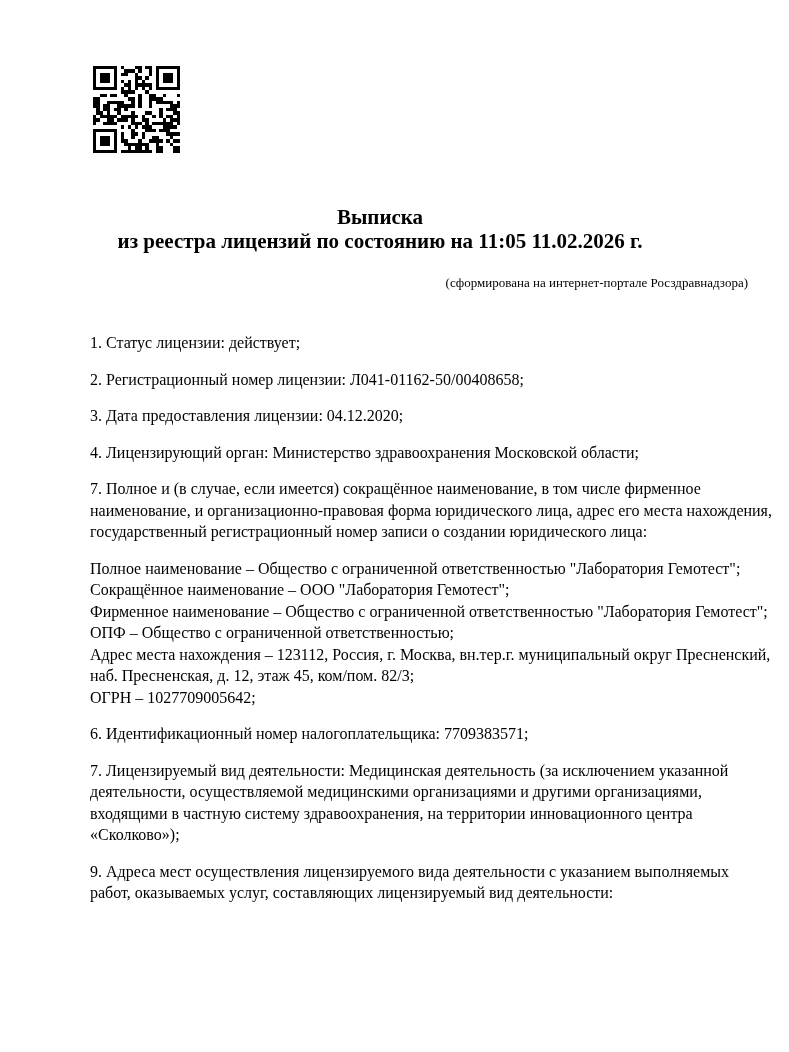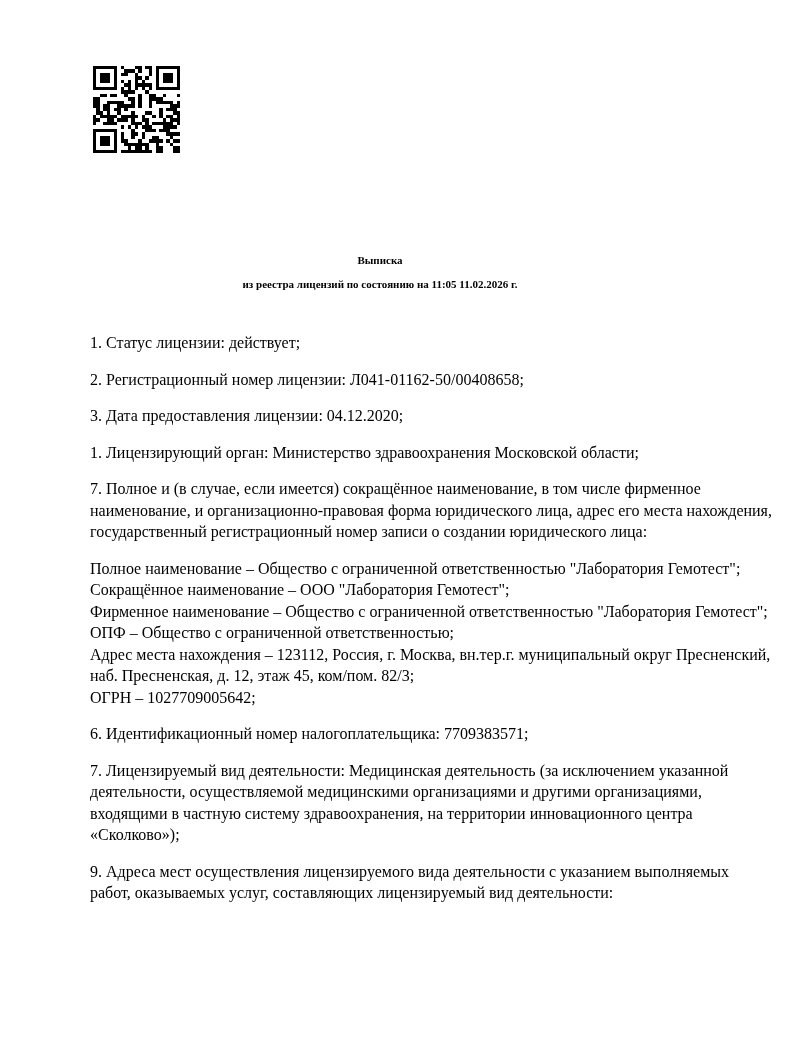--- a/index.html
+++ b/index.html
@@ -24,23 +24,22 @@
     height: 87px;
   }
   .qr svg { display: block; width: 87px; height: 87px; }
   .title-block {
     position: absolute;
     top: 205px;
     left: 90px;
     width: 580px;
     text-align: center;
     font-weight: bold;
-    font-size: 11px;
+    font-size: 21px;
     line-height: 24px;
-    margin-top: 43px;
   }
   .subtitle {
     position: absolute;
     top: 274px;
     left: 90px;
     width: 658px;
     text-align: right;
     font-size: 13px;
     line-height: 17px;
   }
@@ -389,26 +388,27 @@
         <rect x="23" y="24" width="1" height="1"></rect>
         <rect x="24" y="24" width="1" height="1"></rect>
       </svg>
   </div>
 
   <div class="title-block">
     <div>Выписка</div>
     <div>из реестра лицензий по состоянию на 11:05 11.02.2026 г.</div>
   </div>
 
+  <div class="subtitle">(сформирована на интернет-портале Росздравнадзора)</div>
 
   <div class="body-block" id="body-container">
       <p class="para">1. Статус лицензии: действует;</p>
       <p class="para">2. Регистрационный номер лицензии: Л041-01162-50/00408658;</p>
       <p class="para">3. Дата предоставления лицензии: 04.12.2020;</p>
-      <p class="para">1. Лицензирующий орган: Министерство здравоохранения Московской области;</p>
+      <p class="para">4. Лицензирующий орган: Министерство здравоохранения Московской области;</p>
       <p class="para">7. Полное и (в случае, если имеется) сокращённое наименование, в том числе фирменное наименование, и организационно-правовая форма юридического лица, адрес его места нахождения, государственный регистрационный номер записи о создании юридического лица:</p>
       <p class="para">Полное наименование – Общество с ограниченной ответственностью "Лаборатория Гемотест";
 Сокращённое наименование – ООО "Лаборатория Гемотест";
 Фирменное наименование – Общество с ограниченной ответственностью "Лаборатория Гемотест";
 ОПФ – Общество с ограниченной ответственностью;
 Адрес места нахождения – 123112, Россия, г. Москва, вн.тер.г. муниципальный округ Пресненский, наб. Пресненская, д. 12, этаж 45, ком/пом. 82/3;
 ОГРН – 1027709005642;</p>
       <p class="para">6. Идентификационный номер налогоплательщика: 7709383571;</p>
       <p class="para">7. Лицензируемый вид деятельности: Медицинская деятельность (за исключением указанной деятельности, осуществляемой медицинскими организациями и другими организациями, входящими в частную систему здравоохранения, на территории инновационного центра «Сколково»);</p>
       <p class="para">9. Адреса мест осуществления лицензируемого вида деятельности с указанием выполняемых работ, оказываемых услуг, составляющих лицензируемый вид деятельности:</p>

